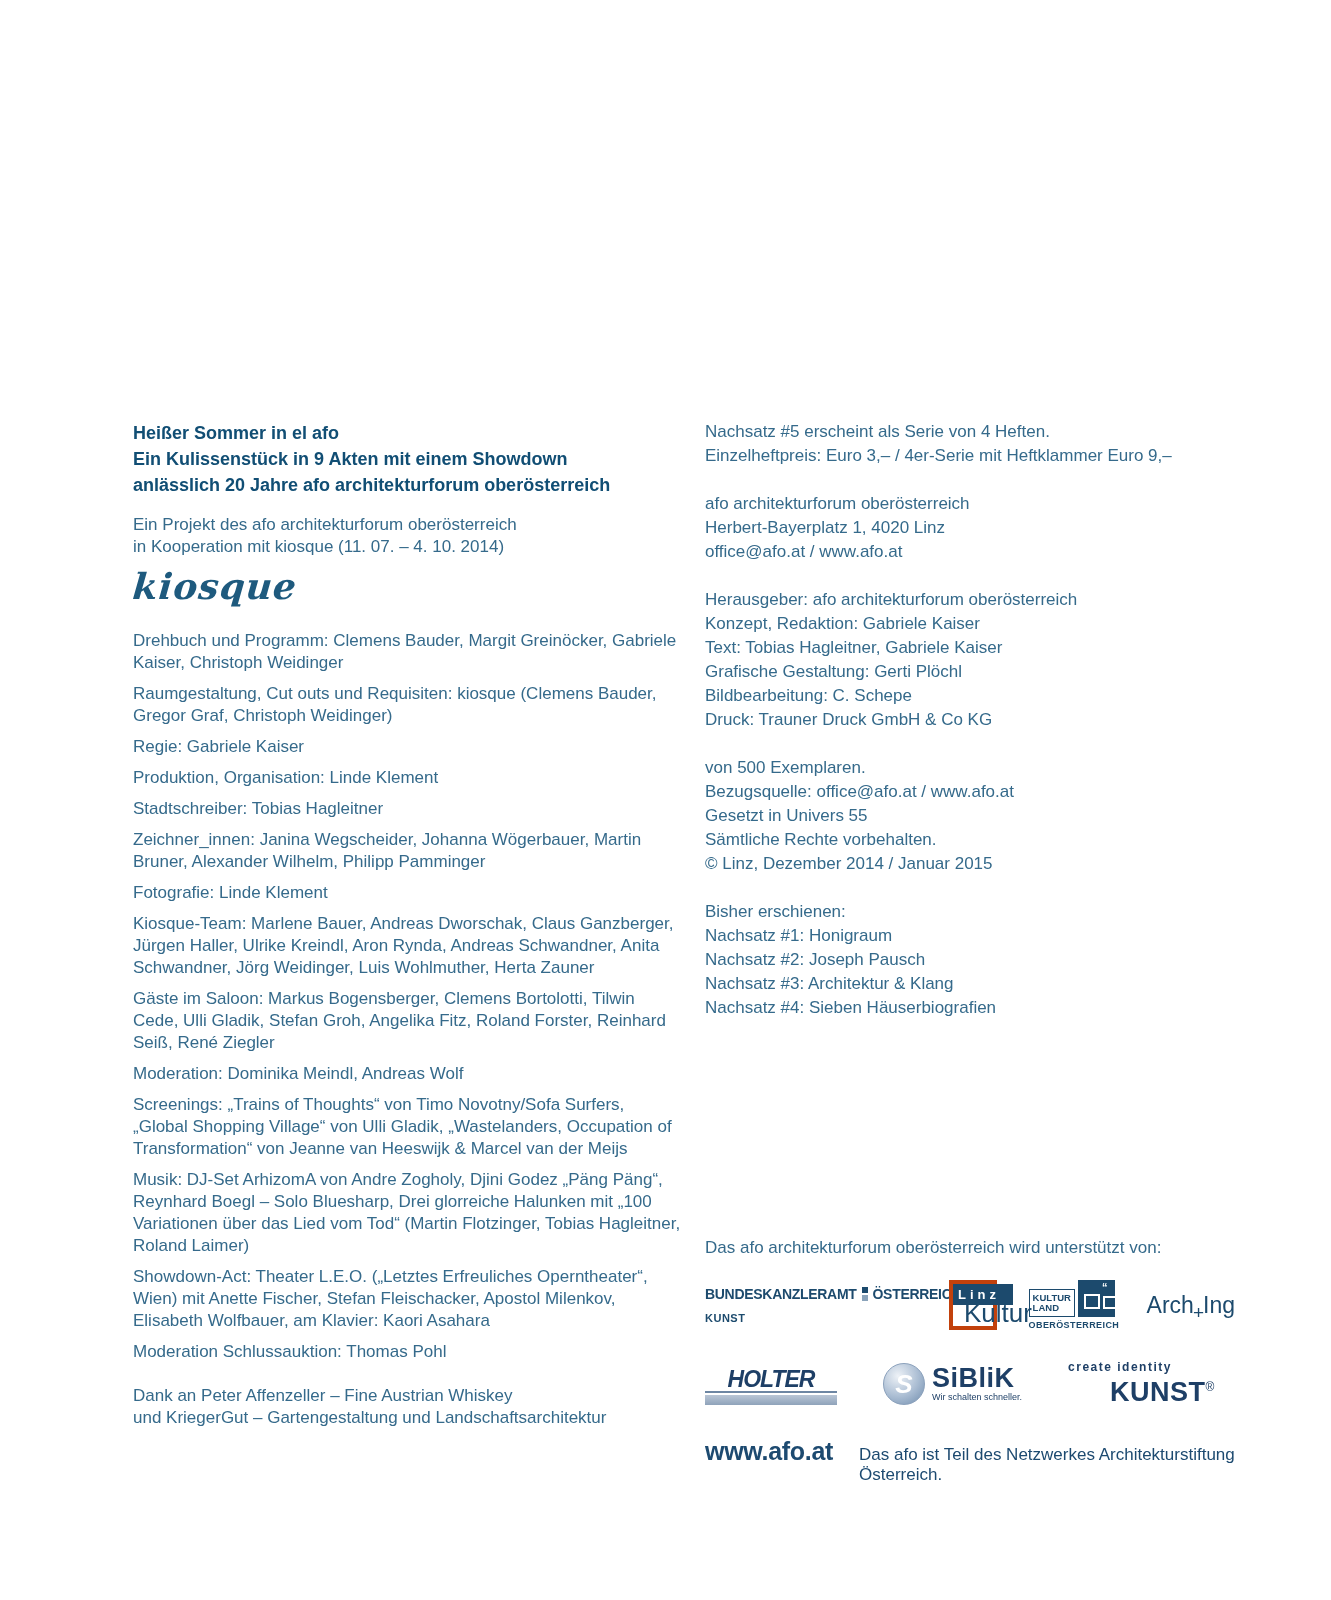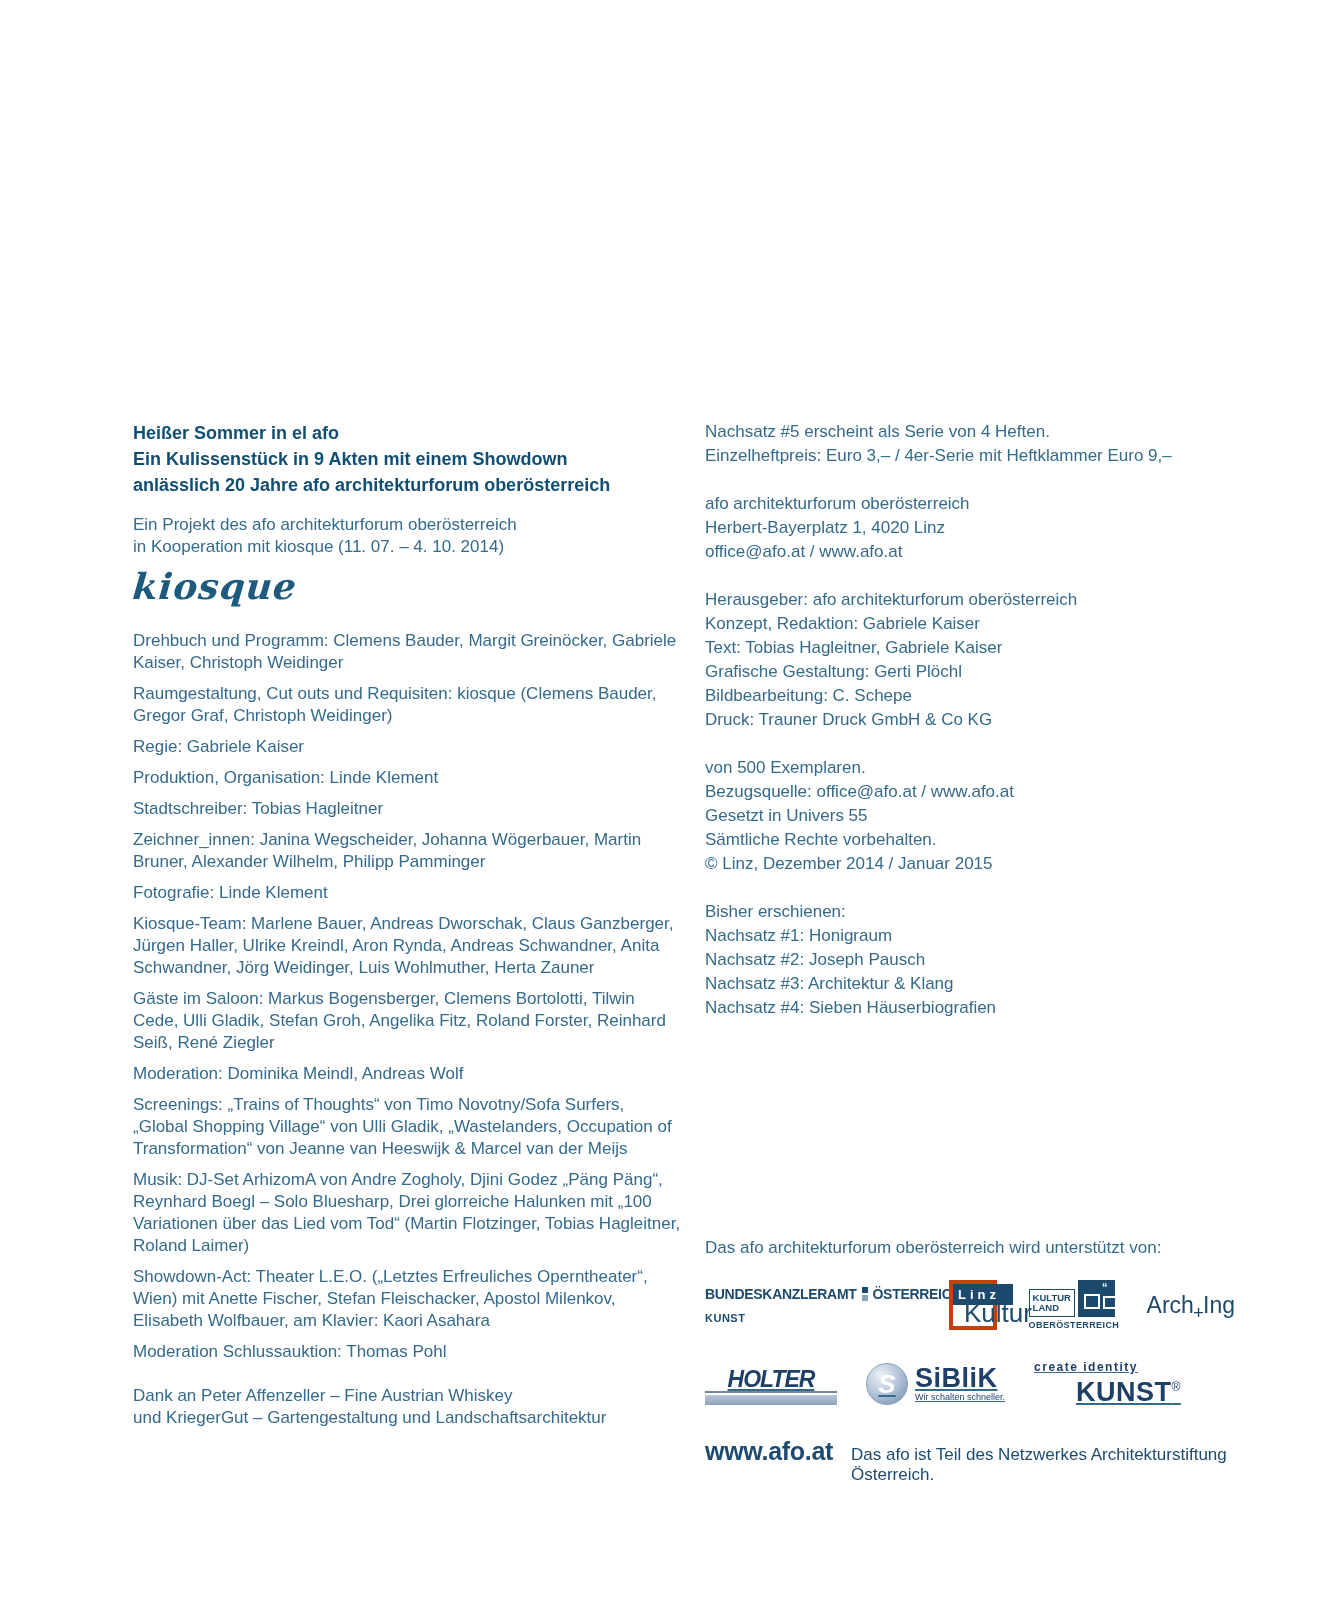--- a/index.html
+++ b/index.html
@@ -16,21 +16,21 @@
            transform:skewX(-5deg);margin:2px 0 22px 0;}
   .credits p{margin:0 0 9px 0;}
   .thanks{margin-top:22px;}
 
   .rblock{margin-bottom:24px;}
 
   .support{position:absolute;left:705px;top:1238px;width:530px;color:#356a8b;font-size:17px;}
   .support-heading{margin-bottom:22px;}
   .logo-row{display:flex;align-items:center;}
   .row1{gap:32px;}
-  .row2{gap:29px;margin-top:30px;align-items:flex-end;text-decoration:underline;}
+  .row2{gap:46px;margin-top:30px;align-items:flex-end;}
 
   
   .bka{color:#1c4a6d;width:212px;}
   .bka-line1{font-weight:bold;font-size:14px;letter-spacing:-0.3px;display:flex;align-items:center;gap:5px;white-space:nowrap;}
   .bka-sq{display:inline-flex;flex-direction:column;gap:2px;}
   .bka-sq i{width:6px;height:6px;display:block;}
   .bka-sq i:first-child{background:#1c4a6d;}
   .bka-sq i:last-child{background:#8aa3ba;}
   .bka-kunst{font-weight:bold;font-size:11px;letter-spacing:0.5px;margin-top:10px;}
 
@@ -71,21 +71,21 @@
   .sib-name{color:#1e3f66;font-weight:800;font-size:27px;line-height:24px;letter-spacing:0.5px;}
   .sib-tag{color:#1e3f66;font-size:9px;margin-top:2px;}
 
   
   .area{color:#1e3f66;}
   .area-top{font-size:12px;font-weight:bold;letter-spacing:1.5px;}
   .area-name{font-size:27px;font-weight:800;letter-spacing:0.5px;margin-left:42px;line-height:26px;}
   .area-name sup{font-size:12px;font-weight:400;}
 
   
-  .afo-footer{margin-top:32px;display:flex;align-items:baseline;gap:18px;color:#1d4a70;}
+  .afo-footer{margin-top:32px;display:flex;align-items:baseline;gap:26px;color:#1d4a70;}
   .afo-url{font-size:25px;font-weight:800;letter-spacing:-0.3px;}
   .afo-text{font-size:17px;font-family:"Liberation Sans",sans-serif;}
 </style>
 </head>
 <body>
 
 <div class="page">
 
   <div class="col-left">
     <div class="title">

